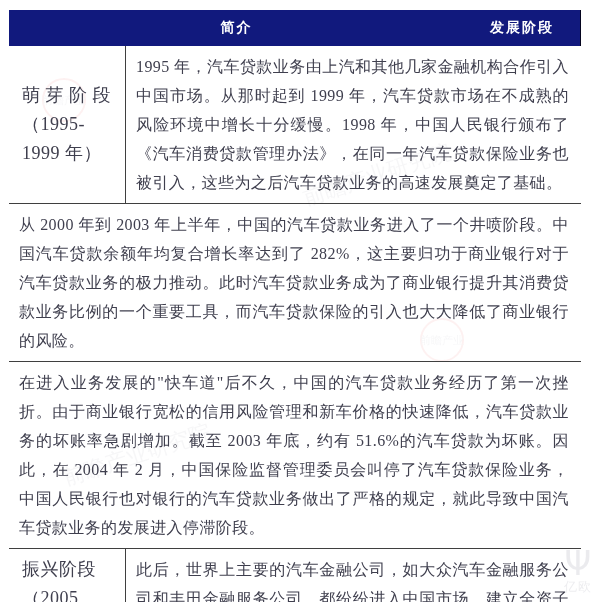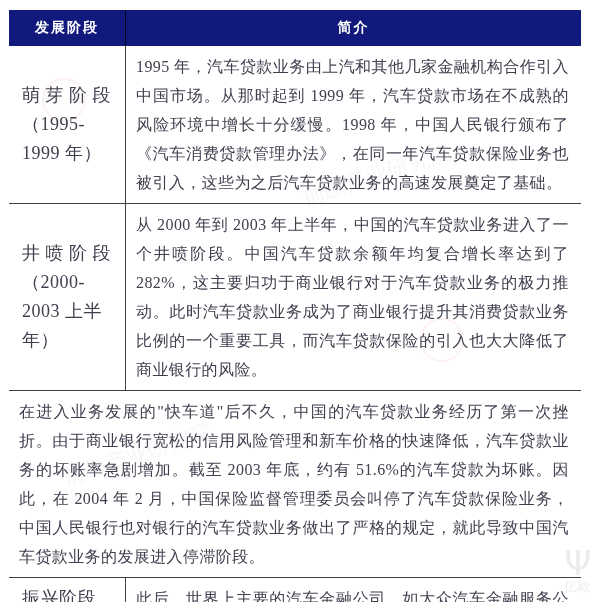--- a/index.html
+++ b/index.html
@@ -105,33 +105,30 @@
     <span>前瞻产业</span>
   </div>
   <div class="wm wm-text" style="left:60px; top:440px;">前瞻产业研究院</div>
   <div class="wm wm-corner">
     <span class="glyph">Ψ</span>
     <span class="label">亿欧</span>
   </div>
 
   <div class="table">
     <div class="header-row">
+      <div class="hcell desc-col">简介</div>
       <div class="hcell stage-col">发展阶段</div>
-      <div class="hcell desc-col">简介</div>
     </div>
     <div>
         <div class="row">
           <div class="cell stage">萌 芽 阶 段
 （1995-1999 年）</div>
           <div class="cell desc">1995 年，汽车贷款业务由上汽和其他几家金融机构合作引入中国市场。从那时起到 1999 年，汽车贷款市场在不成熟的风险环境中增长十分缓慢。1998 年，中国人民银行颁布了《汽车消费贷款管理办法》，在同一年汽车贷款保险业务也被引入，这些为之后汽车贷款业务的高速发展奠定了基础。</div>
         </div>
         <div class="row">
-          <div class="cell stage">井 喷 阶 段
-（2000-2003 上半
-年）</div>
           <div class="cell desc">从 2000 年到 2003 年上半年，中国的汽车贷款业务进入了一个井喷阶段。中国汽车贷款余额年均复合增长率达到了 282%，这主要归功于商业银行对于汽车贷款业务的极力推动。此时汽车贷款业务成为了商业银行提升其消费贷款业务比例的一个重要工具，而汽车贷款保险的引入也大大降低了商业银行的风险。</div>
         </div>
         <div class="row">
           <div class="cell desc">在进入业务发展的"快车道"后不久，中国的汽车贷款业务经历了第一次挫折。由于商业银行宽松的信用风险管理和新车价格的快速降低，汽车贷款业务的坏账率急剧增加。截至 2003 年底，约有 51.6%的汽车贷款为坏账。因此，在 2004 年 2 月，中国保险监督管理委员会叫停了汽车贷款保险业务，中国人民银行也对银行的汽车贷款业务做出了严格的规定，就此导致中国汽车贷款业务的发展进入停滞阶段。</div>
         </div>
         <div class="row">
           <div class="cell stage">振兴阶段（2005
 年-现在）</div>
           <div class="cell desc">此后，世界上主要的汽车金融公司，如大众汽车金融服务公司和丰田金融服务公司，都纷纷进入中国市场，建立全资子公司或与中国的合作伙伴成立合资企业。</div>
         </div>

